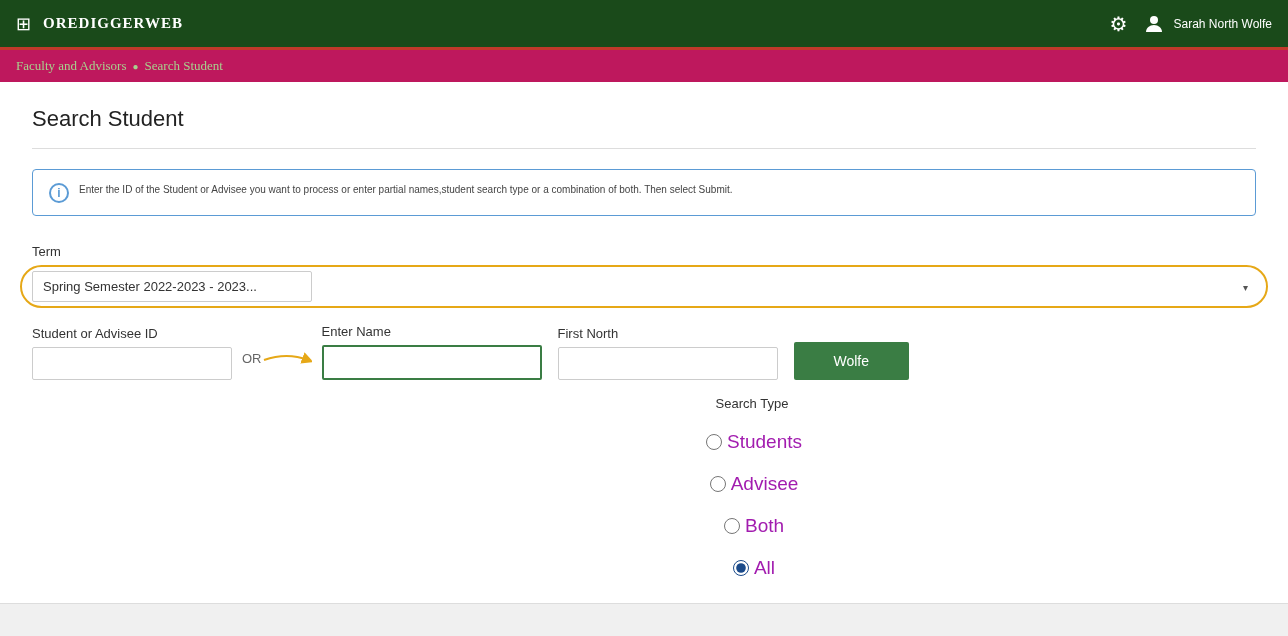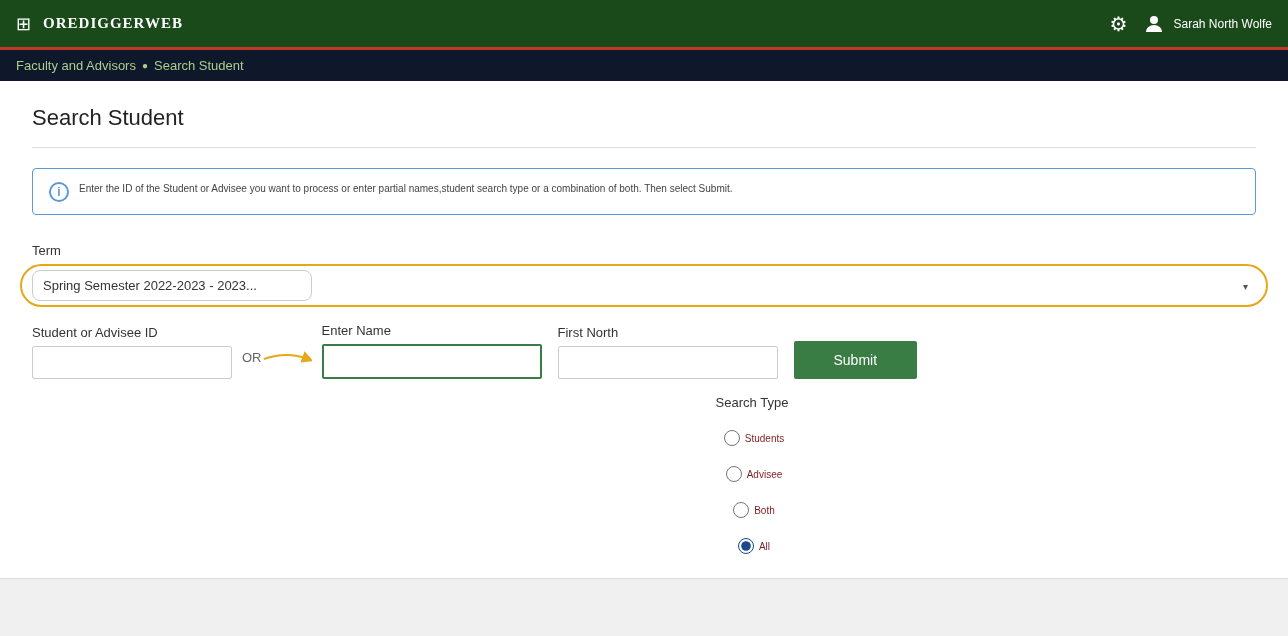--- a/index.html
+++ b/index.html
@@ -46,26 +46,27 @@
       font-size: 12px;
     }
     .gear-icon, .user-icon {
       font-size: 20px;
       color: white;
       cursor: pointer;
     }
 
     
     .breadcrumb {
-      background: #0f172a;
+      background: #be185d;
       padding: 8px 16px;
       display: flex;
       align-items: center;
       gap: 6px;
       font-size: 13px;
+      font-family: Liberation Serif, serif;
     }
     .breadcrumb-link {
       color: #a8d08d;
       cursor: pointer;
       text-decoration: none;
     }
     .breadcrumb-separator {
       color: #a8d08d;
       font-size: 10px;
     }
@@ -135,21 +136,21 @@
     }
     .term-select {
       border: 1px solid #ccc;
       padding: 7px 14px 7px 10px;
       font-size: 13px;
       color: #333;
       background: white;
       cursor: pointer;
       appearance: none;
       min-width: 280px;
-      border-radius: 8px;
+      border-radius: 2px;
       outline: none;
     }
     .term-select-circle {
       position: absolute;
       top: -6px;
       left: -12px;
       right: -12px;
       bottom: -6px;
       border: 2px solid #e6a817;
       border-radius: 30px;
@@ -246,22 +247,22 @@
       gap: 5px;
       cursor: pointer;
     }
     .radio-input {
       width: 16px;
       height: 16px;
       cursor: pointer;
       accent-color: #1a4a8a;
     }
     .radio-label {
-      font-size: 10px;
-      color: #7f1d1d;
+      font-size: 19px;
+      color: #a21caf;
     }
 
     
     .lower-section {
       background: #f0f0f0;
       min-height: 120px;
       border-top: 1px solid #ddd;
     }
 
     .chevron-down {
@@ -346,21 +347,21 @@
         <input class="field-input lastname-field" type="text" style="">
       </div>
 
       <div style="width:16px"></div>
 
       <div class="field-group">
         <label class="field-label">First North</label>
         <input class="field-input firstname-field" type="text" style="">
       </div>
 
-      <button class="submit-btn">Submit</button>
+      <button class="submit-btn">Wolfe</button>
     </div>
 
     <div class="search-type-row">
       <span class="search-type-label">Search Type</span>
 
       <label class="radio-option">
         <input class="radio-input" type="radio" name="searchType" value="students" style="">
         <span class="radio-label">Students</span>
       </label>
 

